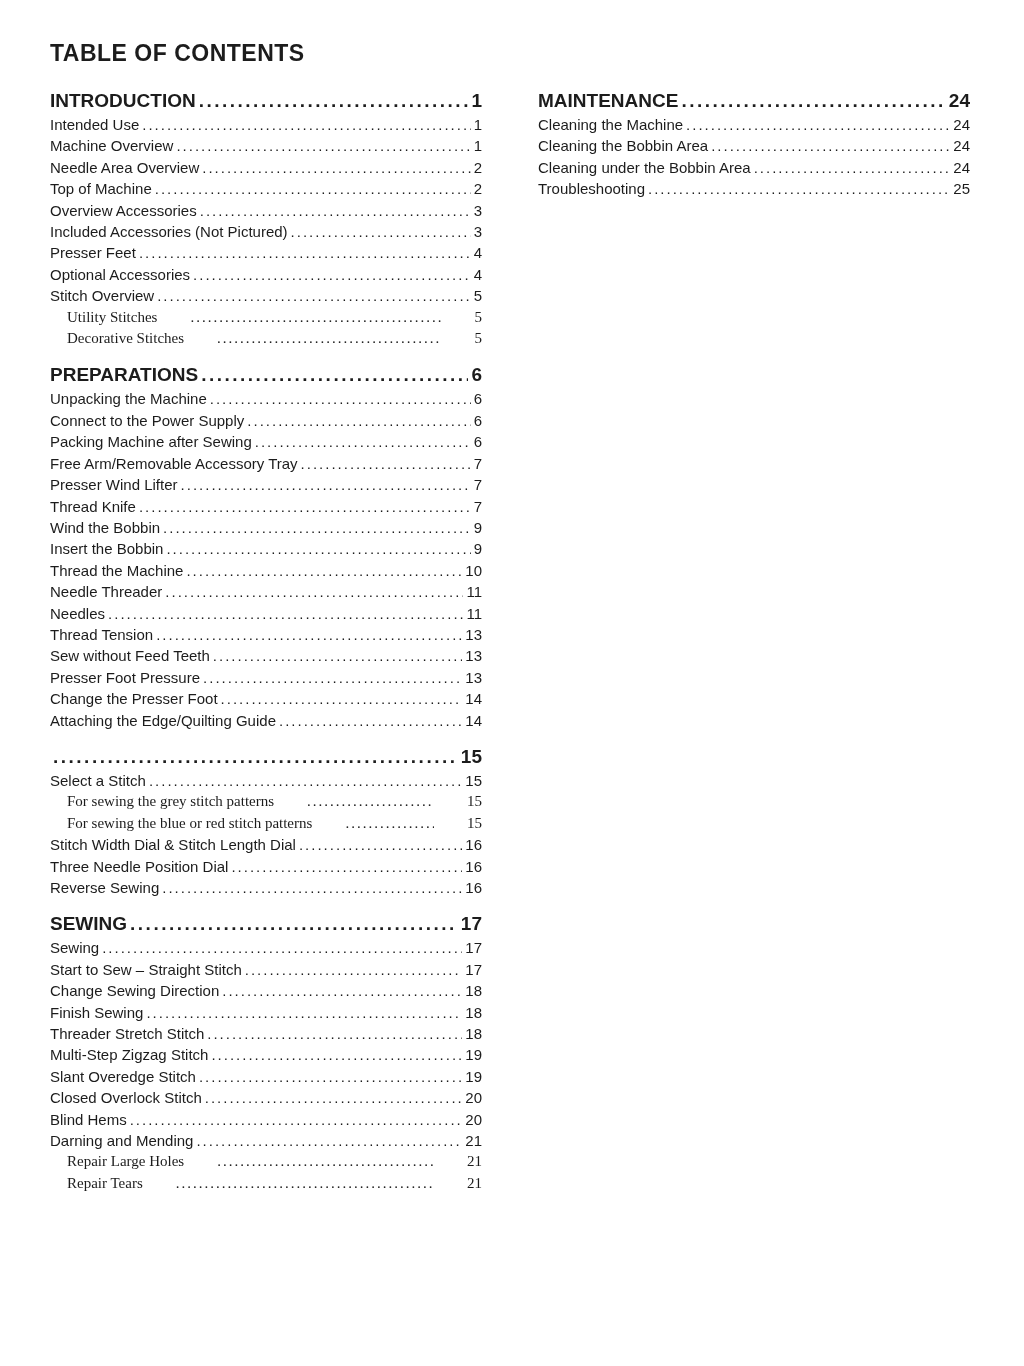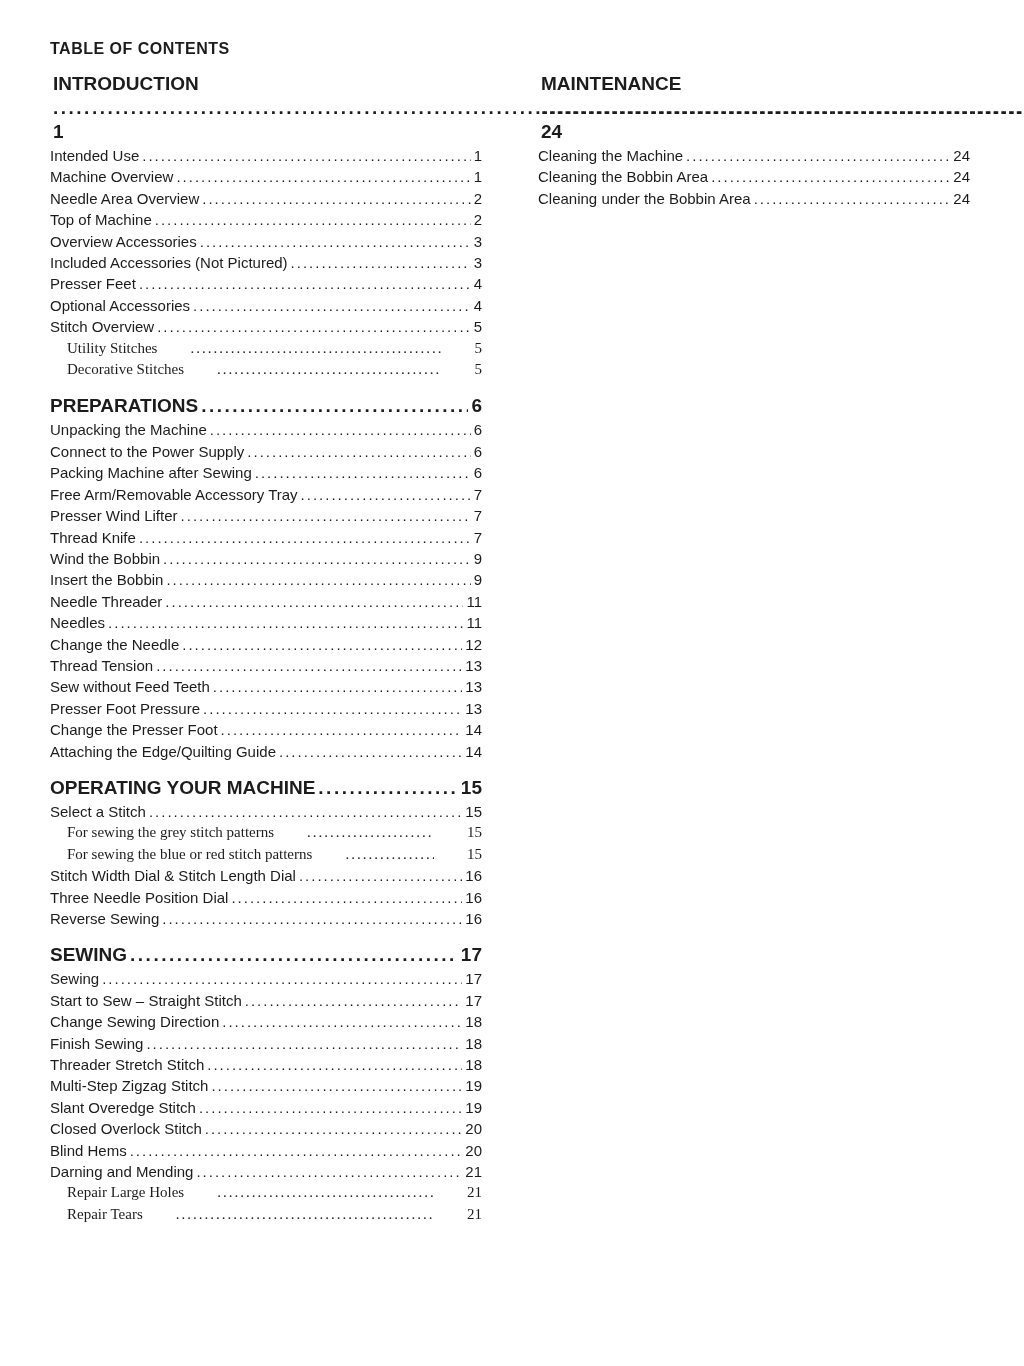--- a/index.html
+++ b/index.html
@@ -12,21 +12,21 @@
   .page {
     position: relative;
     width: 1024px;
     height: 1366px;
     background: #ffffff;
     box-sizing: border-box;
     padding: 40px 54px 0 50px;
     overflow: hidden;
   }
   .page-title {
-    font-size: 16px;
+    font-size: 23px;
     font-weight: bold;
     letter-spacing: 0.5px;
     margin: 0 0 6px 0;
   }
   .columns {
     display: flex;
     align-items: flex-start;
     gap: 56px;
   }
   .toc-column {
@@ -41,22 +41,21 @@
     line-height: 21.4px;
   }
   .toc-row.header {
     font-size: 19px;
     font-weight: bold;
     line-height: 24px;
     margin-top: 14px;
     margin-bottom: 1px;
   }
   .toc-section:first-child .toc-row.header {
-    margin-top: 8px;
-    flex-direction: column;
+    margin-top: 16px;
   }
   .toc-row.sub {
     font-family: "Liberation Serif", serif;
     font-size: 15px;
     padding-left: 17px;
     gap: 30px;
   }
   .toc-row .label {
     white-space: nowrap;
     flex: 0 0 auto;
@@ -190,35 +189,35 @@
             <span class="label">Wind the Bobbin</span>
             <span class="leader"></span>
             <span class="pagenum">9</span>
           </div>
           <div class="toc-row normal">
             <span class="label">Insert the Bobbin</span>
             <span class="leader"></span>
             <span class="pagenum">9</span>
           </div>
           <div class="toc-row normal">
+            <span class="label">Thread the Machine</span>
+            <span class="leader"></span>
+            <span class="pagenum">10</span>
+          </div>
+          <div class="toc-row normal">
             <span class="label">Needle Threader</span>
             <span class="leader"></span>
             <span class="pagenum">11</span>
           </div>
           <div class="toc-row normal">
             <span class="label">Needles</span>
             <span class="leader"></span>
             <span class="pagenum">11</span>
           </div>
           <div class="toc-row normal">
-            <span class="label">Change the Needle</span>
-            <span class="leader"></span>
-            <span class="pagenum">12</span>
-          </div>
-          <div class="toc-row normal">
             <span class="label">Thread Tension</span>
             <span class="leader"></span>
             <span class="pagenum">13</span>
           </div>
           <div class="toc-row normal">
             <span class="label">Sew without Feed Teeth</span>
             <span class="leader"></span>
             <span class="pagenum">13</span>
           </div>
           <div class="toc-row normal">
@@ -232,21 +231,20 @@
             <span class="pagenum">14</span>
           </div>
           <div class="toc-row normal">
             <span class="label">Attaching the Edge/Quilting Guide</span>
             <span class="leader"></span>
             <span class="pagenum">14</span>
           </div>
         </section>
         <section class="toc-section">
           <div class="toc-row header">
-            <span class="label">OPERATING YOUR MACHINE</span>
             <span class="leader"></span>
             <span class="pagenum">15</span>
           </div>
           <div class="toc-row normal">
             <span class="label">Select a Stitch</span>
             <span class="leader"></span>
             <span class="pagenum">15</span>
           </div>
           <div class="toc-row sub">
             <span class="label">For sewing the grey stitch patterns</span>
@@ -356,17 +354,22 @@
           </div>
           <div class="toc-row normal">
             <span class="label">Cleaning the Bobbin Area</span>
             <span class="leader"></span>
             <span class="pagenum">24</span>
           </div>
           <div class="toc-row normal">
             <span class="label">Cleaning under the Bobbin Area</span>
             <span class="leader"></span>
             <span class="pagenum">24</span>
+          </div>
+          <div class="toc-row normal">
+            <span class="label">Troubleshooting</span>
+            <span class="leader"></span>
+            <span class="pagenum">25</span>
           </div>
         </section>
       </div>
     </div>
 </div>
 
 </body></html>

